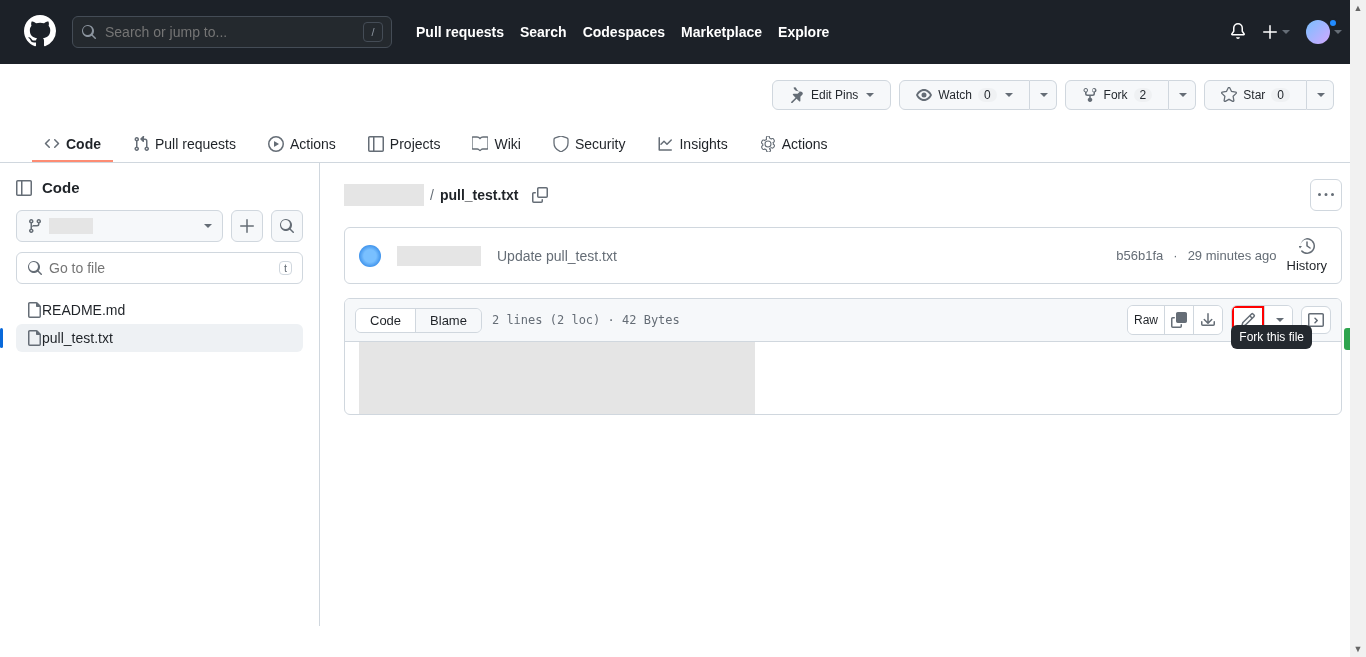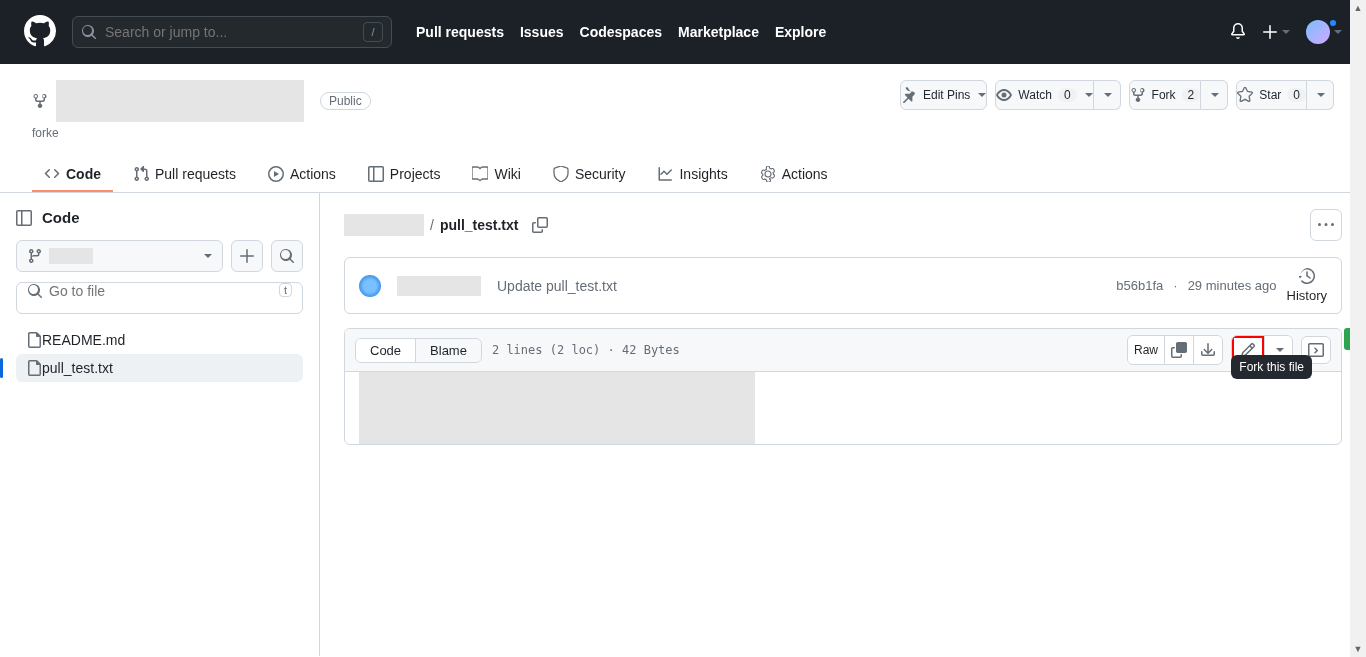--- a/index.html
+++ b/index.html
@@ -22,21 +22,21 @@
 
 
 .repohead { padding: 16px 32px 0 32px; border-bottom: 1px solid #d0d7de; }
 .repohead-row1 { display: flex; align-items: flex-start; }
 .repoinfo { display: flex; align-items: center; gap: 8px; }
 .repoinfo .fork-icon { fill: #656d76; width: 16px; height: 16px; }
 .repo-redact { background: #e5e5e5; height: 42px; width: 248px; display:inline-block; }
 .public-badge { border: 1px solid #d0d7de; border-radius: 2em; padding: 1px 8px; font-size: 12px; color: #656d76; margin-left: 8px; }
 .forked-label { font-size: 12px; color: #656d76; margin-top: 4px; margin-left: 0px; }
 .repo-actions { margin-left: auto; display: flex; gap: 8px; }
-.btn { display: inline-flex; align-items: center; gap: 6px; background: #f6f8fa; border: 1px solid #d0d7de; border-radius: 6px; padding: 4px 0; font-size: 12px; color: #24292f; height: 30px; cursor: pointer; }
+.btn { display: inline-flex; align-items: center; gap: 6px; background: #f6f8fa; border: 1px solid #d0d7de; border-radius: 6px; padding: 4px 16px; font-size: 12px; color: #24292f; height: 30px; cursor: pointer; }
 .btn svg { fill: #656d76; width: 16px; height: 16px; }
 .btn-group { display: inline-flex; }
 .btn-group .btn { border-radius: 0; }
 .btn-group .btn:first-child { border-radius: 6px 0 0 6px; }
 .btn-group .btn:last-child { border-radius: 0 6px 6px 0; border-left: none; }
 .counter { background: #eff1f3; border-radius: 2em; padding: 0 6px; font-size: 12px; min-width: 18px; text-align: center; }
 
 
 .underline-nav { display: flex; gap: 8px; margin-top: 18px; }
 .underline-nav .item { display: flex; align-items: center; gap: 6px; padding: 8px 12px; font-size: 14px; color: #1f2328; border-bottom: 2px solid transparent; cursor: pointer; }
@@ -46,21 +46,21 @@
 
 .body { display: flex; height: calc(657px - 64px - 130px); }
 .sidebar { width: 320px; border-right: 1px solid #d0d7de; padding: 16px; }
 .side-title { display: flex; align-items: center; gap: 10px; font-weight: 600; font-size: 15px; margin-bottom: 14px; }
 .side-title svg { fill: #656d76; width: 16px; height: 16px; }
 .side-controls { display: flex; gap: 8px; margin-bottom: 10px; }
 .branch-btn { flex: 1; display: flex; align-items: center; gap: 6px; border: 1px solid #d0d7de; border-radius: 6px; padding: 4px 10px; height: 32px; font-size: 14px; cursor: pointer; background: #f6f8fa; }
 .branch-btn .branch-redact { background: #e5e5e5; height: 16px; width: 44px; }
 .icon-btn { width: 32px; height: 32px; border: 1px solid #d0d7de; border-radius: 6px; display: flex; align-items: center; justify-content: center; cursor: pointer; background: #f6f8fa; }
 .icon-btn svg { fill: #656d76; width: 16px; height: 16px; }
-.go-file { display: flex; align-items: flex-start; border: 1px solid #d0d7de; border-radius: 6px; padding: 0 10px; height: 32px; margin-bottom: 12px; }
+.go-file { display: flex; align-items: center; border: 1px solid #d0d7de; border-radius: 6px; padding: 0 10px; height: 32px; margin-bottom: 12px; }
 .go-file svg { fill: #656d76; width: 16px; height: 16px; margin-right: 6px; }
 .go-file input { flex: 1; border: none; outline: none; font-size: 14px; }
 .go-file .kbd { border: 1px solid #d0d7de; border-radius: 4px; padding: 0 4px; font-size: 11px; color: #656d76; }
 .file-list { }
 .file-item { display: flex; align-items: center; gap: 0; padding: 6px 10px; border-radius: 6px; font-size: 14px; cursor: pointer; position: relative; }
 .file-item svg { fill: #656d76; width: 16px; height: 16px; }
 .file-item.sel { background: #eef1f4; }
 .file-item.sel::before { content: ""; position: absolute; left: -16px; top: 4px; bottom: 4px; width: 3px; background: #0969da; border-radius: 2px; }
 
 
@@ -120,21 +120,21 @@
   </span>
   <div class="search-wrap">
     <svg class="sicon" viewBox="0 0 16 16">
         <path d="M10.68 11.74a6 6 0 1 1 1.06-1.06l3.04 3.04a.75.75 0 1 1-1.06 1.06l-3.04-3.04zM11 6.5a4.5 4.5 0 1 0-9 0 4.5 4.5 0 0 0 9 0z"></path>
       </svg>
     <input placeholder="Search or jump to..." style="">
     <span class="slash">/</span>
   </div>
   <div class="mainlinks">
     <a>Pull requests</a>
-    <a>Issues</a>
+    <a>Search</a>
     <a>Codespaces</a>
     <a>Marketplace</a>
     <a>Explore</a>
   </div>
   <div class="right">
     <span>
       <svg viewBox="0 0 16 16">
           <path d="M8 16a2 2 0 0 0 1.985-1.75H6.015A2 2 0 0 0 8 16zM8 1.5A3.5 3.5 0 0 0 4.5 5v2.947c0 .346-.102.683-.294.97L2.72 11h10.56l-1.486-2.083a1.75 1.75 0 0 1-.294-.97V5A3.5 3.5 0 0 0 8 1.5zM3 5a5 5 0 0 1 10 0v2.947c0 .05.015.98.042.138l1.703 2.385a1.25 1.25 0 0 1-1.017 1.98H2.272a1.25 1.25 0 0 1-1.017-1.98l1.703-2.385A.25.25 0 0 0 3 7.947V5z"></path>
         </svg>
     </span>
@@ -147,30 +147,20 @@
     <span class="avatar-wrap" style="display:flex;align-items:center;gap:2px;">
       <span class="avatar"></span>
       <span class="avatar-dot"></span>
       <span class="caret-down"></span>
     </span>
   </div>
 </div>
 
 <div class="repohead">
   <div class="repohead-row1">
-    <div>
-      <div class="repoinfo">
-        <svg class="fork-icon" viewBox="0 0 16 16">
-            <path d="M5 3.25a1.25 1.25 0 1 1-2.5 0 1.25 1.25 0 0 1 2.5 0zm8 0a1.25 1.25 0 1 1-2.5 0 1.25 1.25 0 0 1 2.5 0zM3.75 5.5A2.25 2.25 0 1 0 3 5.372V6.5A2.5 2.5 0 0 0 5.5 9h1.75v1.628a2.25 2.25 0 1 0 1.5 0V9h1.75A2.5 2.5 0 0 0 13 6.5V5.372a2.25 2.25 0 1 0-1.5 0V6.5a1 1 0 0 1-1 1h-5a1 1 0 0 1-1-1V5.372c.236.08.488.128.75.128zM8 14a1.25 1.25 0 1 0 0-2.5A1.25 1.25 0 0 0 8 14z"></path>
-          </svg>
-        <span class="repo-redact"></span>
-        <span class="public-badge">Public</span>
-      </div>
-      <div class="forked-label">forke</div>
-    </div>
     <div class="repo-actions">
       <div class="btn">
         <svg viewBox="0 0 16 16">
             <path d="M4.456.734a1.75 1.75 0 0 1 2.826.504l.613 1.327a3.08 3.08 0 0 0 2.084 1.707l2.454.584a1.75 1.75 0 0 1 .84 2.94l-1.879 1.88.007 4.07a.75.75 0 0 1-1.28.53l-2.563-2.563-4.185 4.186a.75.75 0 0 1-1.061-1.06l4.186-4.186L4.02 8.09a.75.75 0 0 1 .53-1.28l4.07.007 1.88-1.88a.25.25 0 0 0-.12-.42l-2.454-.584a4.58 4.58 0 0 1-3.1-2.539L4.214 .068z"></path>
           </svg>
         <span>Edit Pins</span>
         <span class="caret-down"></span>
       </div>
       <div class="btn-group">
         <div class="btn">

